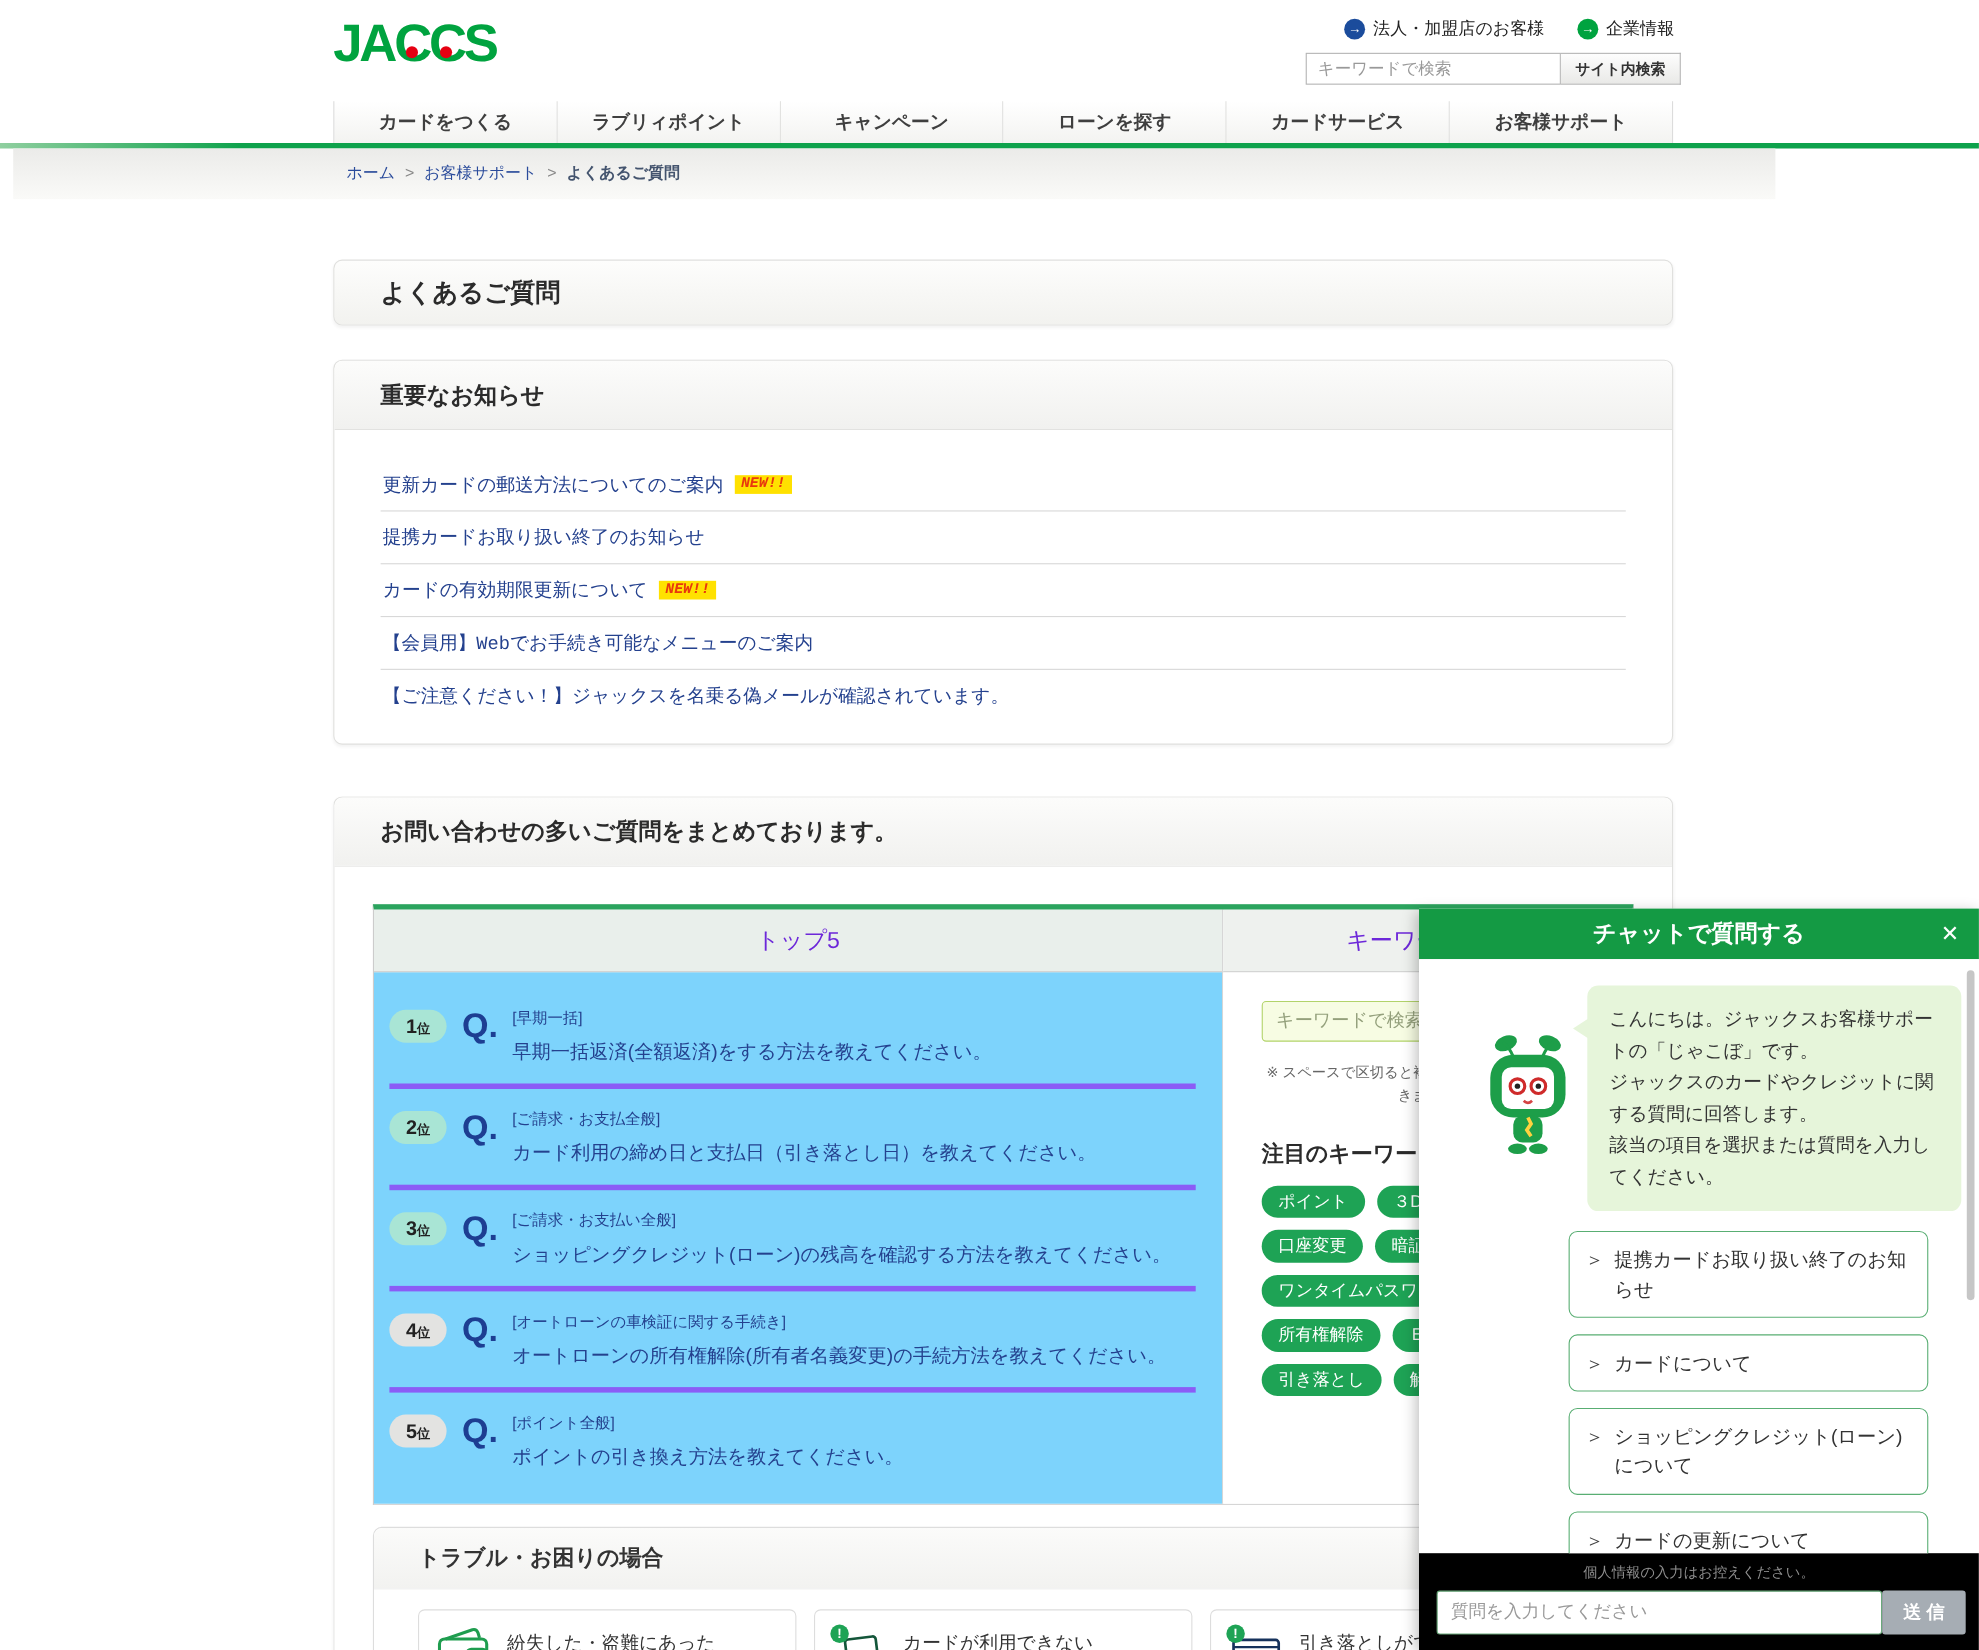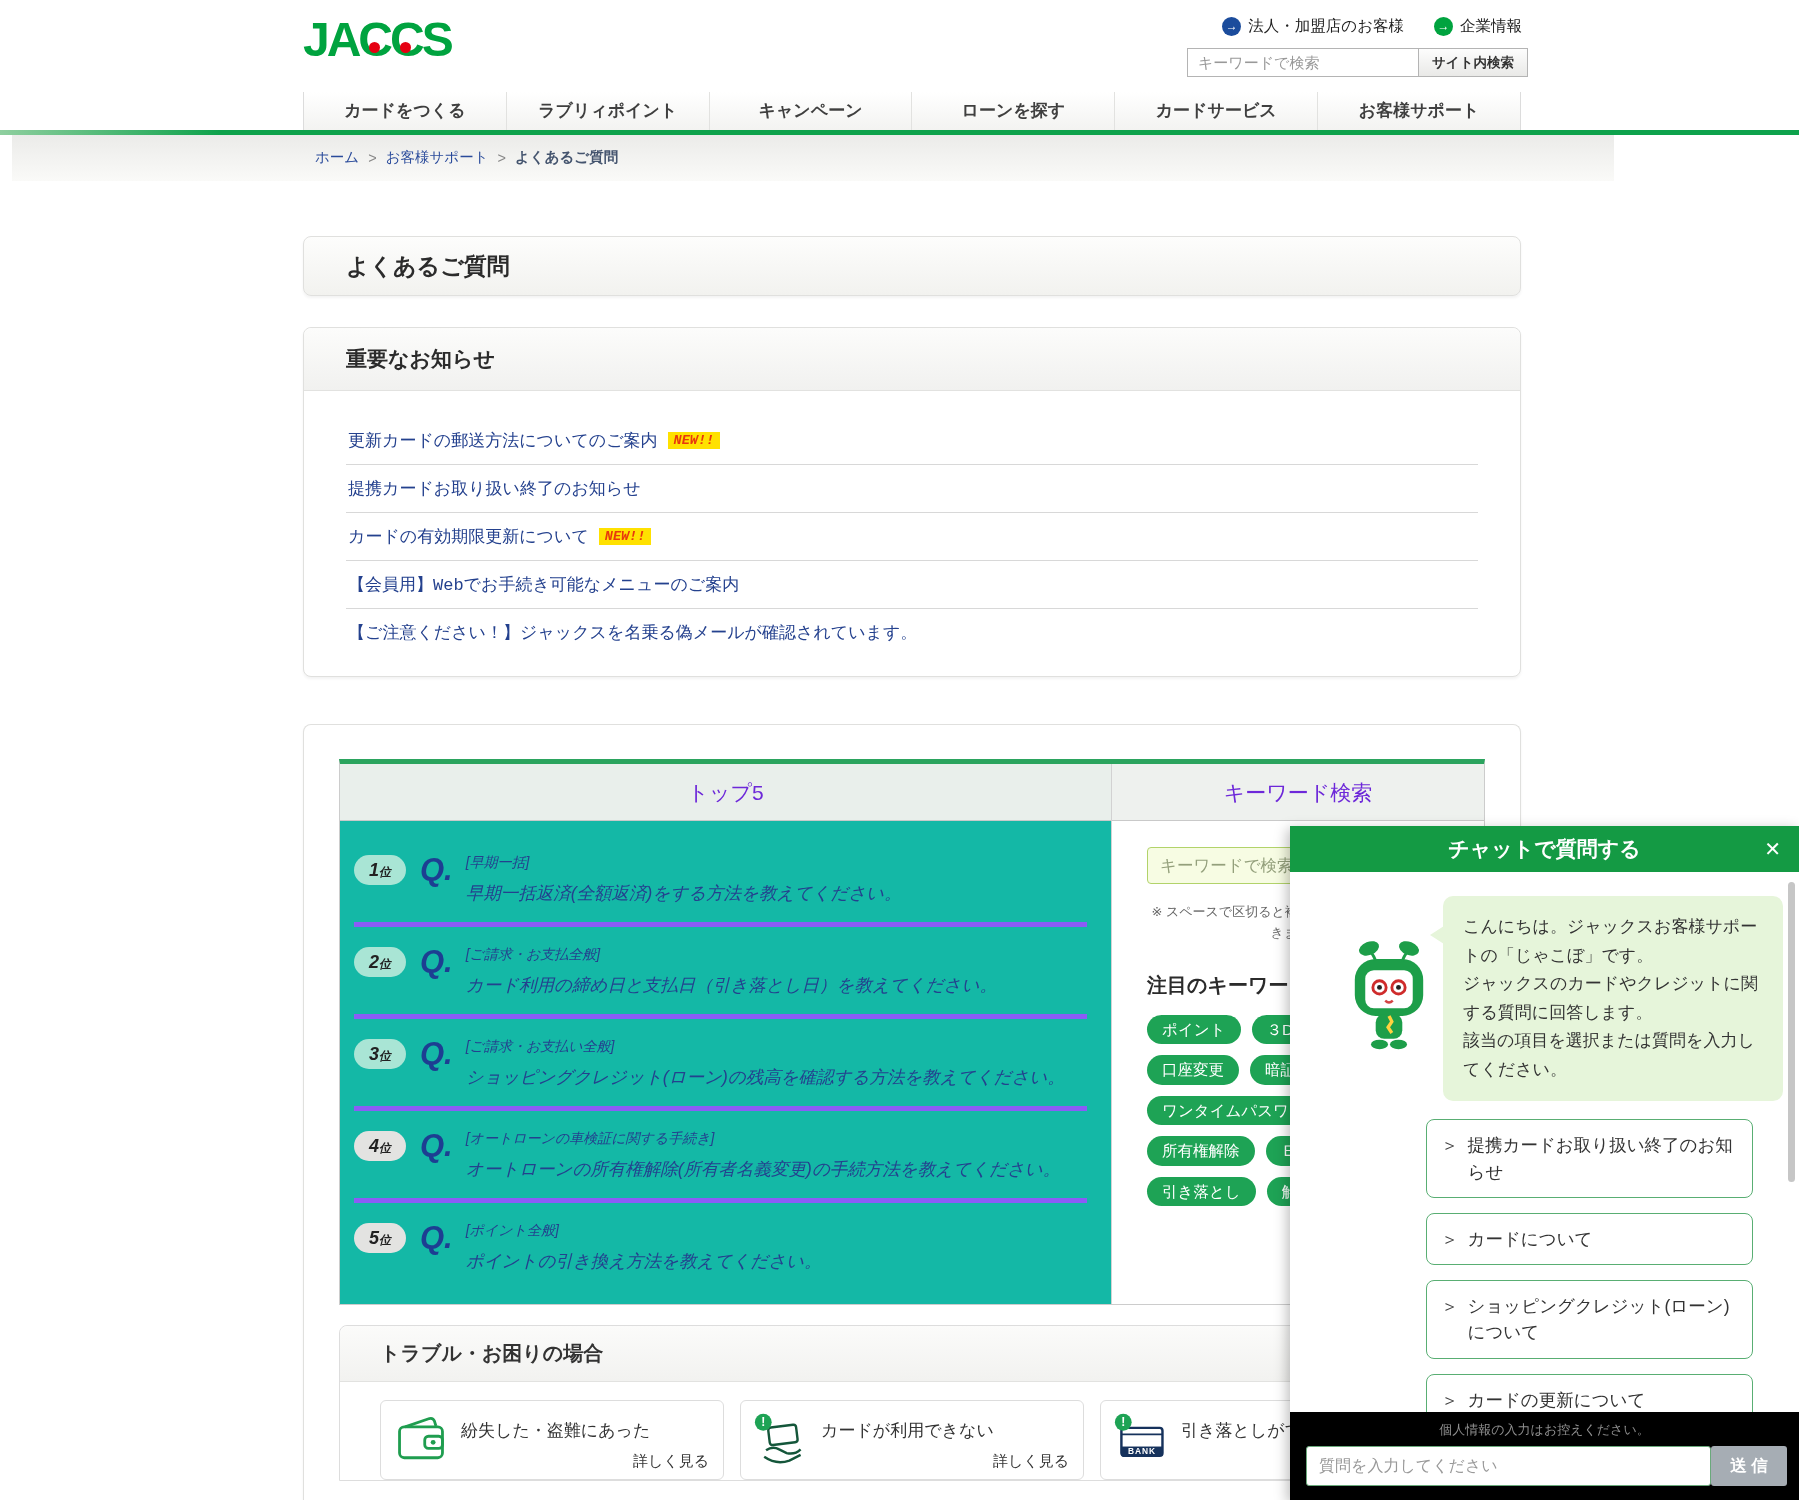--- a/index.html
+++ b/index.html
@@ -63,21 +63,21 @@
                font-size:13.5px; padding:1px 6px; }
 
   .faq-panel { margin-top:47px; border-radius:8px 8px 0 0; border-bottom:none; }
   .faq-body { padding:34px 35px 40px; }
   .faq-table { display:flex; border:1px solid #ccc; border-top:5px solid #2ba45e; }
   .col-left { width:67.4%; display:flex; flex-direction:column; }
   .col-right { width:32.6%; border-left:1px solid #d2d2d2; display:flex; flex-direction:column; }
   .tab-header { height:57px; line-height:57px; text-align:center; font-size:21px; color:#6d28d9;
                 border-bottom:1px solid #c9c9c9; background:#e9efeb; cursor:pointer; }
   .col-right .tab-header { background:#eef1ee; }
-  .rank-list { padding:14px 24px 14px 14px; background:#14b8a6; min-height:466px;font-style:italic; }
+  .rank-list { padding:14px 24px 14px 14px; background:#7dd3fc; min-height:466px; }
   .rank-item { display:flex; padding:15px 0 17px; }
   .rank-item + .rank-item { border-top:5px solid #8b5cf6; }
   .rank-badge { flex:none; width:52px; height:30px; border-radius:15px; text-align:center;
                 margin-top:5px; color:#222; background:#e3e3e1; }
   .rank-badge.top { background:#a9e5d5; }
   .rank-no { font-size:18px; font-weight:bold; line-height:30px; }
   .rank-unit { font-size:12px; font-weight:bold; }
   .q-mark { flex:none; margin:4px 0 0 14px; font-size:31px; font-weight:bold; color:#1d3e92; line-height:1; }
   .rank-content { margin-left:13px; padding-top:4px; }
   .rank-cat { font-size:14px; color:#24418e; margin-bottom:9px; }
@@ -203,20 +203,21 @@
       <div class="notice-row sep">
         <a class="notice-link">【会員用】Webでお手続き可能なメニューのご案内</a>
       </div>
       <div class="notice-row">
         <a class="notice-link">【ご注意ください！】ジャックスを名乗る偽メールが確認されています。</a>
       </div>
     </div>
   </section>
 
   <section class="panel faq-panel">
+    <div class="panel-header">お問い合わせの多いご質問をまとめております。</div>
     <div class="faq-body">
 
       <div class="faq-table">
         <div class="col-left">
           <div class="tab-header">トップ5</div>
           <div class="rank-list">
 
             <div class="rank-item">
               <span class="rank-badge top"><span class="rank-no">1</span><span class="rank-unit">位</span></span>
               <span class="q-mark">Q.</span>

